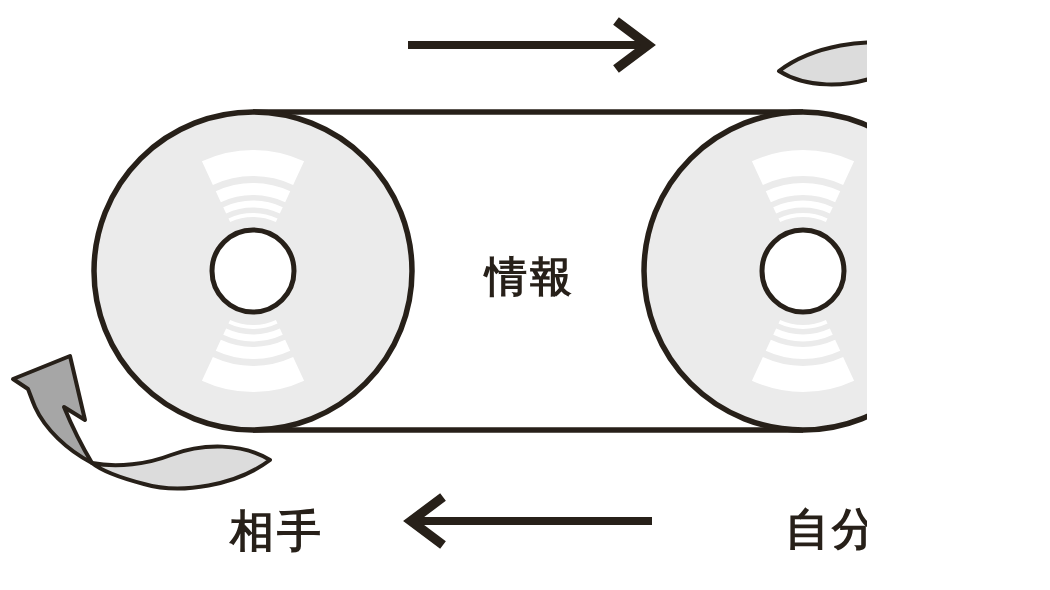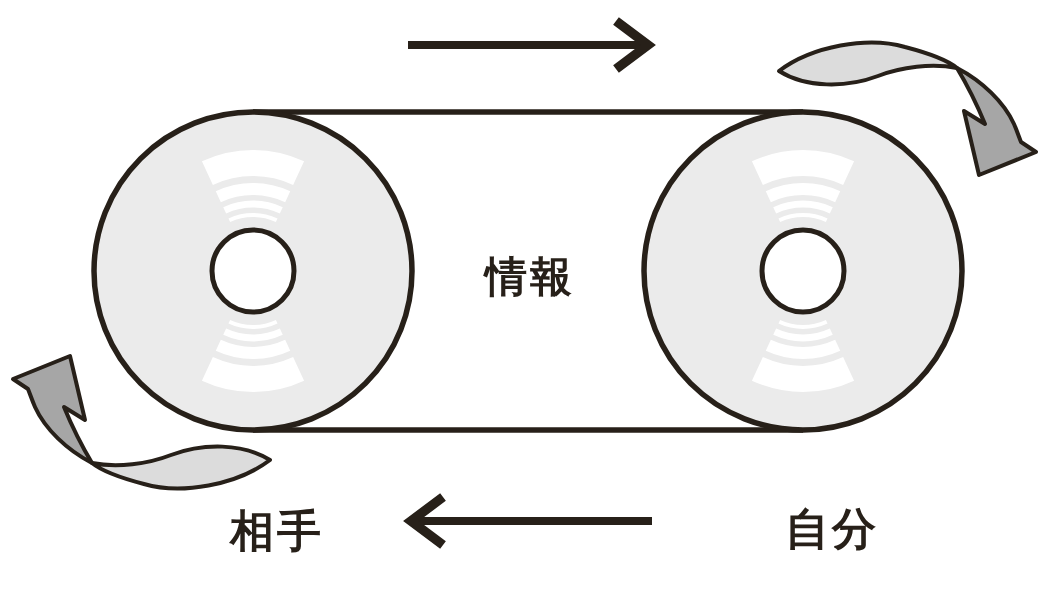--- a/index.html
+++ b/index.html
@@ -2,21 +2,21 @@
 <html style="--background: #ffffff; --outline: #272019; --reel_fill: #ebebeb; --hole_fill: #ffffff; --sheen: #ffffff; --arrow_light: #dcdcdc; --arrow_dark: #a6a6a6; --text: #272019;"><head>
 <meta charset="utf-8">
 <style>
   html, body { margin: 0; padding: 0; }
   body {
     font-family: "Liberation Sans", "DejaVu Sans", sans-serif;
     background: var(--background, #fff);
   }
   .stage {
     position: relative;
-    width: 1050px;
+    width: 867px;
     height: 590px;
     background: var(--background, #fff);
     overflow: hidden;
   }
   svg { display: block; }
 
   .reel-disc {
     fill: var(--reel_fill, #ebebeb);
     stroke: var(--outline, #272019);
     stroke-width: 5.5;

